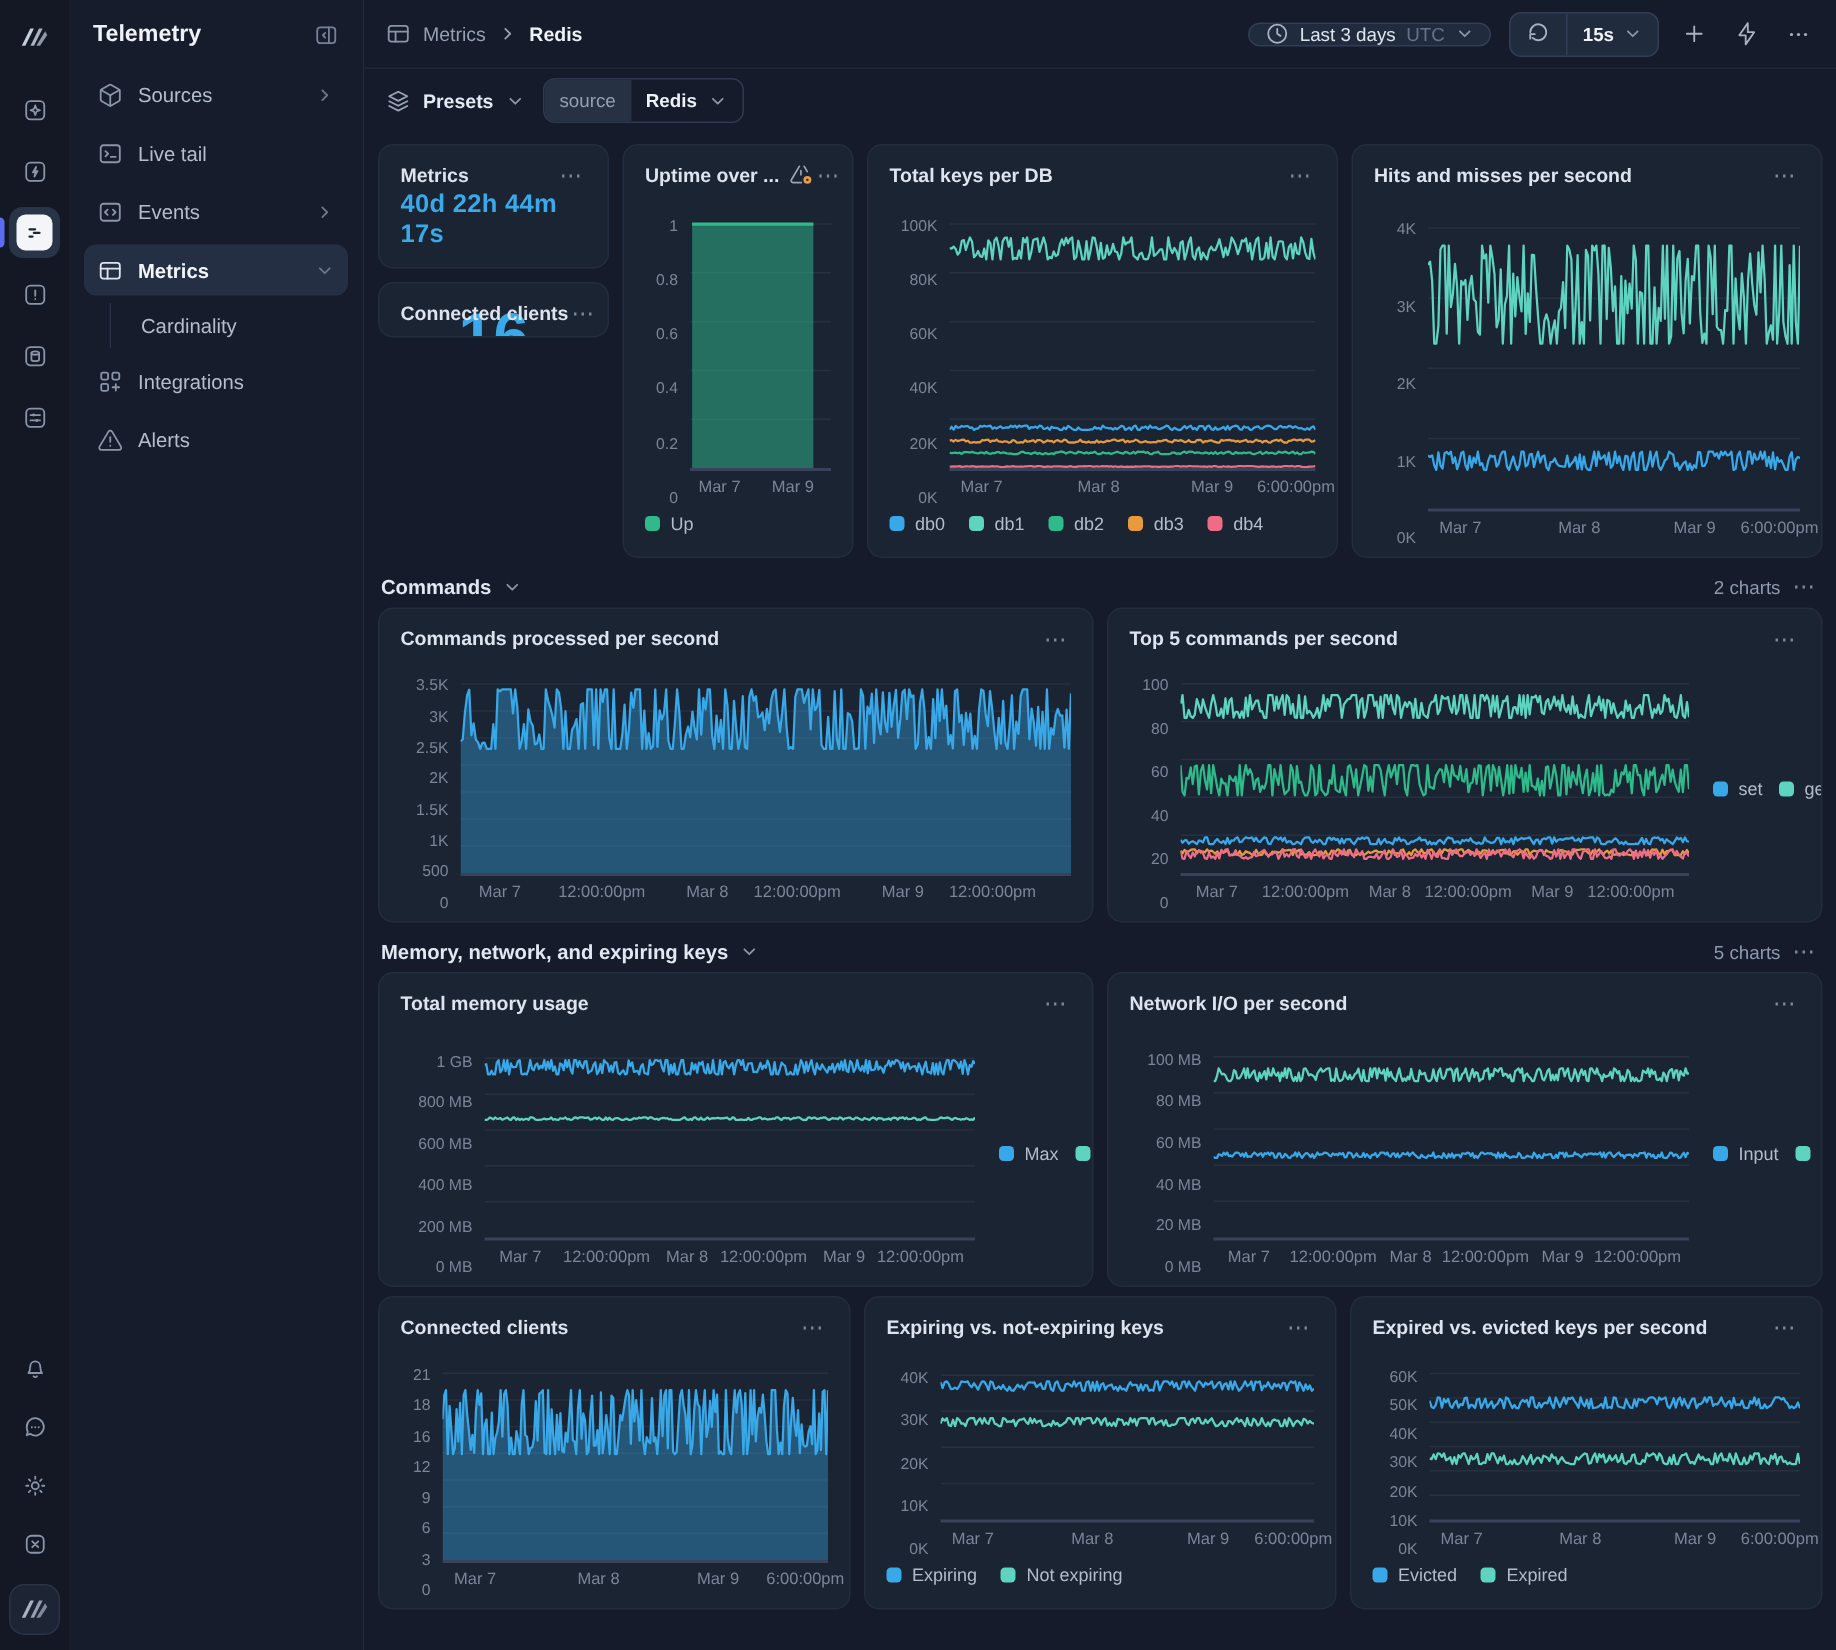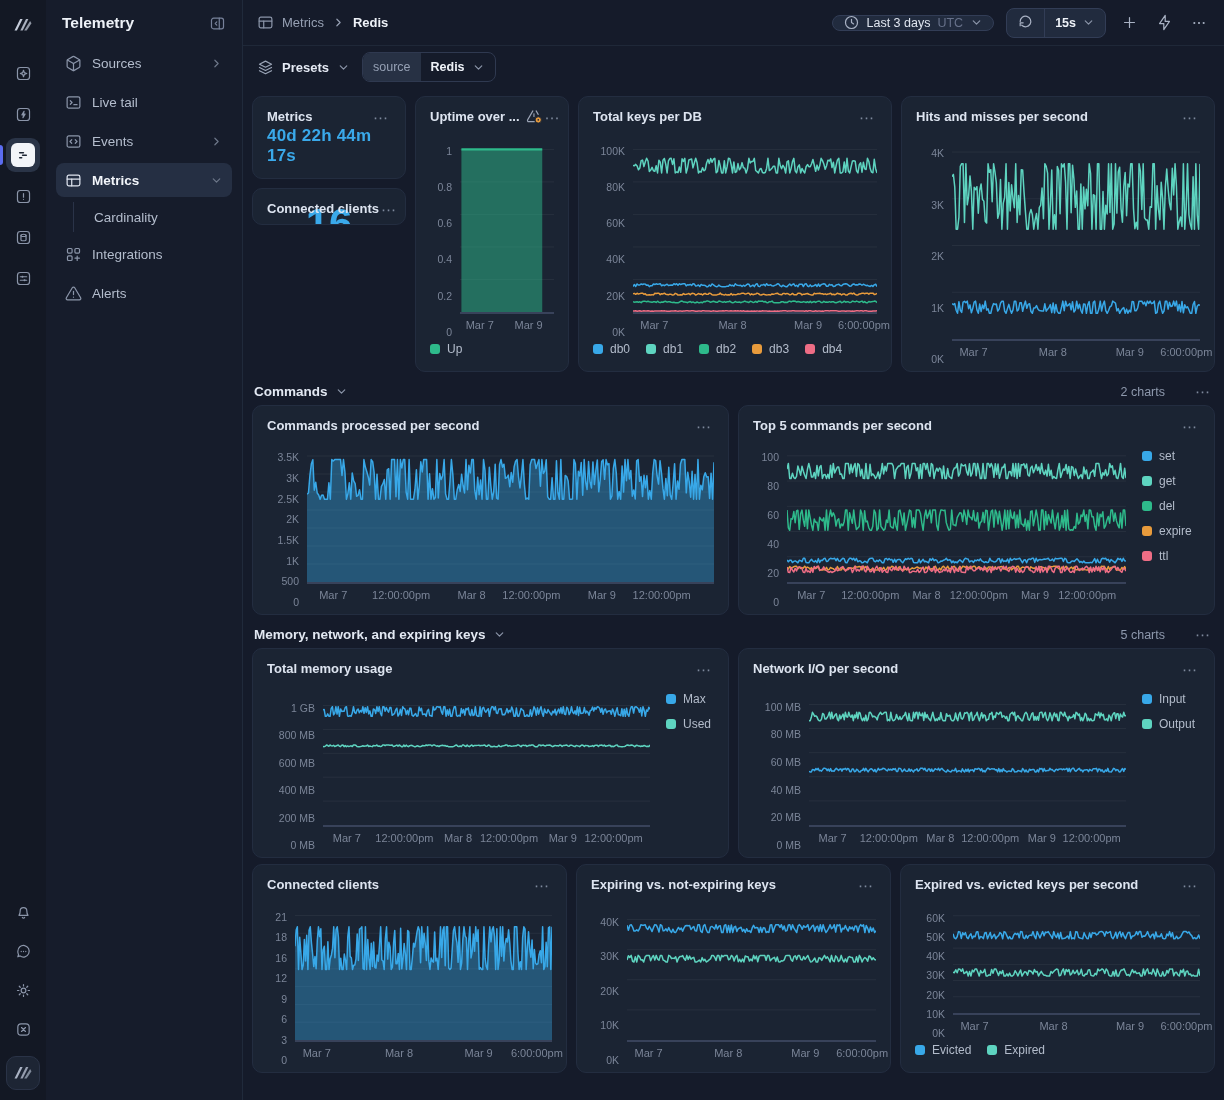--- a/index.html
+++ b/index.html
@@ -58,42 +58,42 @@
   .filter-pill .k { display:flex; align-items:center; background:#273144; color:#95a0b4; font-size:12.5px; padding:0 10px; }
   .filter-pill .v { display:flex; align-items:center; gap:7px; padding:0 10px; font-size:12.5px; font-weight:700; color:#eef2f8; }
 
   
   .content { flex:1; padding:8px 9px 0; min-height:0; }
   .row1 { display:grid; grid-template-columns:154px 154px 1fr 1fr; gap:9px; height:276px; }
   .col-stats { display:flex; flex-direction:column; gap:9px; min-height:0; }
   .section-head { display:flex; align-items:center; margin:11px 2px 5px; }
   .section-title { display:flex; align-items:center; gap:7px; font-size:13.5px; font-weight:700; color:#e2e8f2; cursor:pointer; }
   .section-title .chev { color:#8b95a9; display:flex; }
-  .section-right { margin-left:auto; display:flex; align-items:center; gap:28px; }
+  .section-right { margin-left:auto; display:flex; align-items:center; gap:6px; }
   .chart-count { font-size:12.5px; color:#8e99ad; }
   .row2 { display:grid; grid-template-columns:1fr 1fr; gap:9px; height:210px; margin-bottom:0; }
   .row3 { display:grid; grid-template-columns:1fr 1fr; gap:9px; height:210px; margin-bottom:6px; }
   .row4 { display:grid; grid-template-columns:1fr 1fr 1fr; gap:9px; height:209px; }
 
   
   .card { position:relative; background:#1b2433; border:1px solid #232d40; border-radius:10px; padding:12px 14px; display:flex; flex-direction:column; min-height:0; min-width:0; overflow:hidden; }
   .card-head { display:flex; align-items:flex-start; justify-content:space-between; }
   .card-title { font-size:13px; font-weight:700; color:#dde4f0; display:flex; align-items:center; gap:6px; white-space:nowrap; }
   .dots-btn { background:none; border:none; color:#7e899c; font-size:15px; line-height:1; cursor:pointer; padding:1px 2px; letter-spacing:1px; }
   .chart-body { flex:1; display:flex; flex-direction:column; min-height:0; padding-top:12px; }
   .chart-main { flex:1; display:flex; min-height:0; }
   .yaxis { position:relative; flex-shrink:0; }
   .yaxis span { position:absolute; right:8px; transform:translateY(-50%); font-size:10.5px; color:#7b8598; white-space:nowrap; }
   .plot-wrap { flex:1; display:flex; flex-direction:column; min-width:0; }
   .plot { flex:1; position:relative; border-bottom:2px solid #38425a; min-height:0; }
   .plot svg { position:absolute; inset:0; width:100%; height:100%; display:block; }
   .xaxis { position:relative; height:18px; flex-shrink:0; }
   .xaxis span { position:absolute; top:5px; font-size:11px; color:#7b8598; white-space:nowrap; }
   .legend-bottom { display:flex; align-items:center; gap:16px; height:20px; margin-top:7px; flex-shrink:0; }
-  .legend-right { flex-shrink:0; display:flex; flex-direction:column; gap:11px; padding-left:16px; padding-top:2px; }
+  .legend-right { flex-shrink:0; display:flex; flex-direction:row; gap:11px; padding-left:16px; padding-top:2px; }
   .legend-item { display:flex; align-items:center; gap:7px; font-size:12px; color:#b3bccb; cursor:pointer; white-space:nowrap; }
   .legend-item .sw { width:10px; height:10px; border-radius:3px; flex-shrink:0; }
 
   
   .stat-value-wrap { flex:1; display:flex; align-items:center; }
   .stat-value { font-size:17px; font-weight:700; color:#3aa9ea; letter-spacing:.2px; }
   .spark-zone { position:relative; flex:1; margin:6px -14px -12px; min-height:0; }
   .spark-zone svg { position:absolute; left:0; right:0; bottom:0; top:18%; width:100%; height:82%; }
   .spark-big { position:absolute; left:50%; top:52%; transform:translate(-50%,-50%); font-size:42px; font-weight:700; color:#3aa9ea; }
   .warn-ic { display:flex; flex-shrink:0; }
@@ -901,20 +901,30 @@
                     </svg>
                   </div>
                   <div class="xaxis">
                     <span style="left: 3%;">Mar 7</span>
                     <span style="left: 35%;">Mar 8</span>
                     <span style="left: 66%;">Mar 9</span>
                     <span style="left: 84%;">6:00:00pm</span>
                   </div>
                 </div>
               </div>
+              <div class="legend-bottom">
+                <span class="legend-item">
+                  <span class="sw" style="background: rgb(56, 168, 232);"></span>
+                  <span>Expiring</span>
+                </span>
+                <span class="legend-item">
+                  <span class="sw" style="background: rgb(94, 212, 192);"></span>
+                  <span>Not expiring</span>
+                </span>
+              </div>
             </div>
           </div>
         <div class="card">
             <div class="card-head">
               <div class="card-title">
                 <span>Expired vs. evicted keys per second</span>
               </div>
               <button class="dots-btn">⋯</button>
             </div>
             <div class="chart-body">

